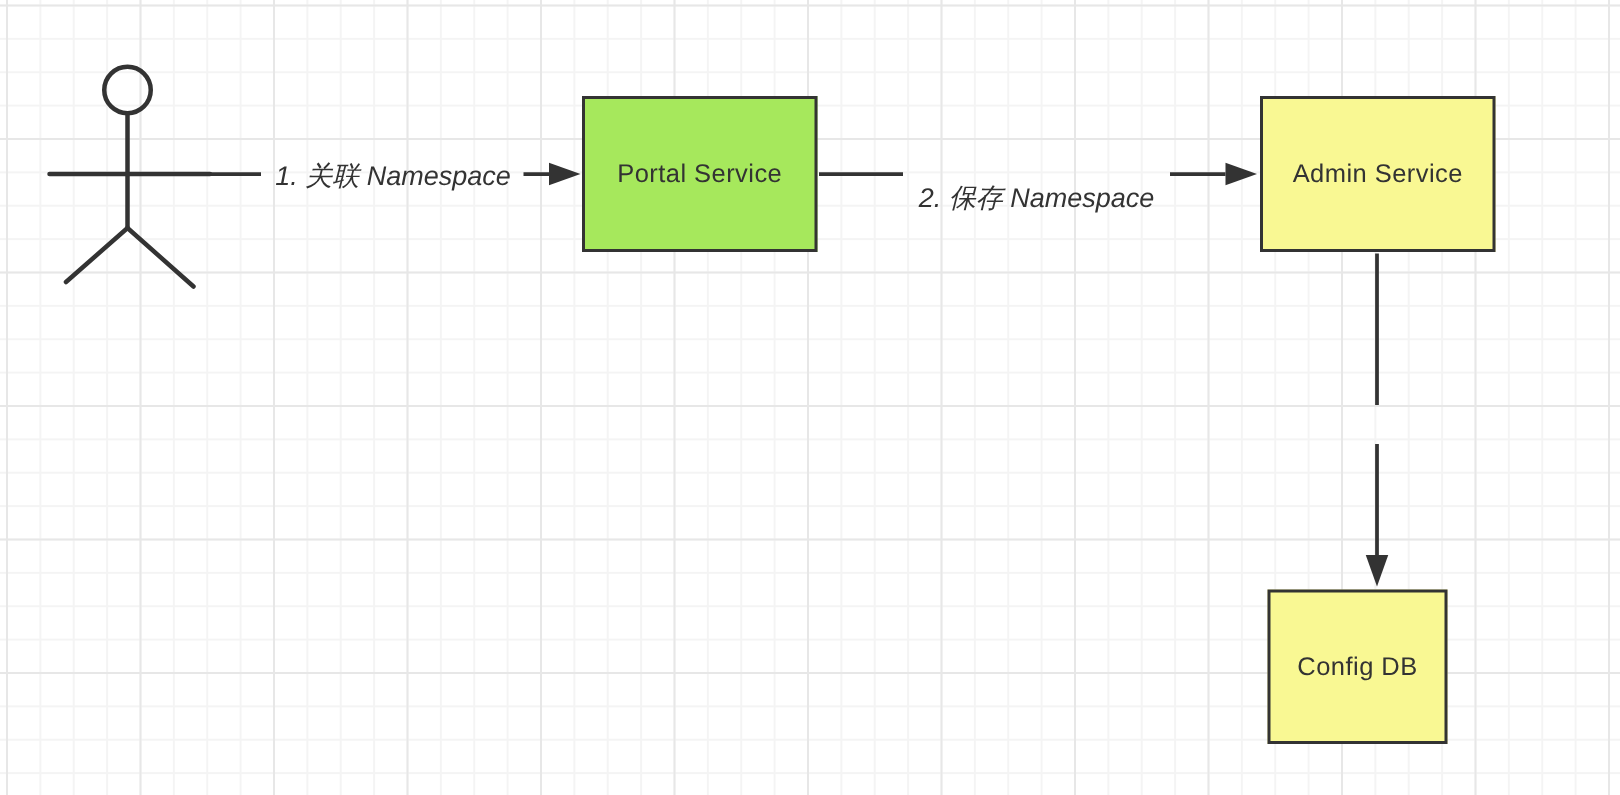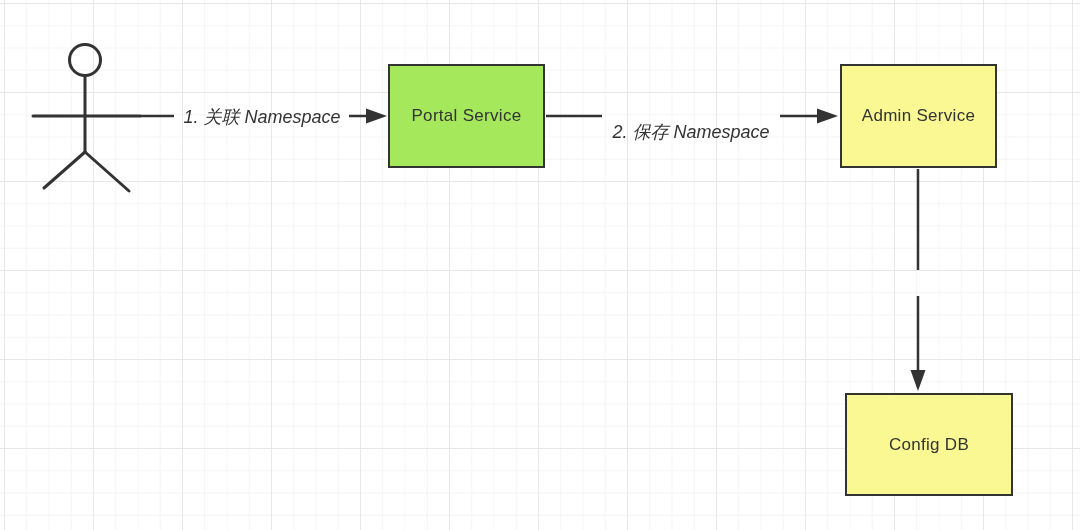--- a/index.html
+++ b/index.html
@@ -34,21 +34,21 @@
     border: 2.5px solid #333333;
     display: flex;
     align-items: center;
     justify-content: center;
     font-size: 17px;
     color: #333333;
     letter-spacing: 0.3px;
   }
   .node-portal  { left: 388px; top: 64px;  width: 157px; height: 104px; }
   .node-admin   { left: 840px; top: 64px;  width: 157px; height: 104px; }
-  .node-configdb{ left: 845px; top: 393px; width: 168px; height: 103px; }
+  .node-configdb{ left: 845px; top: 393px; width: 120px; height: 103px; }
   .edge-label {
     position: absolute;
     transform: translate(-50%, -50%);
     font-size: 18px;
     color: #333333;
     white-space: nowrap;
     font-style: italic;
   }
   .edge-label-1 { left: 262px; top: 117px; }
   .edge-label-2 { left: 691px; top: 132px; }

